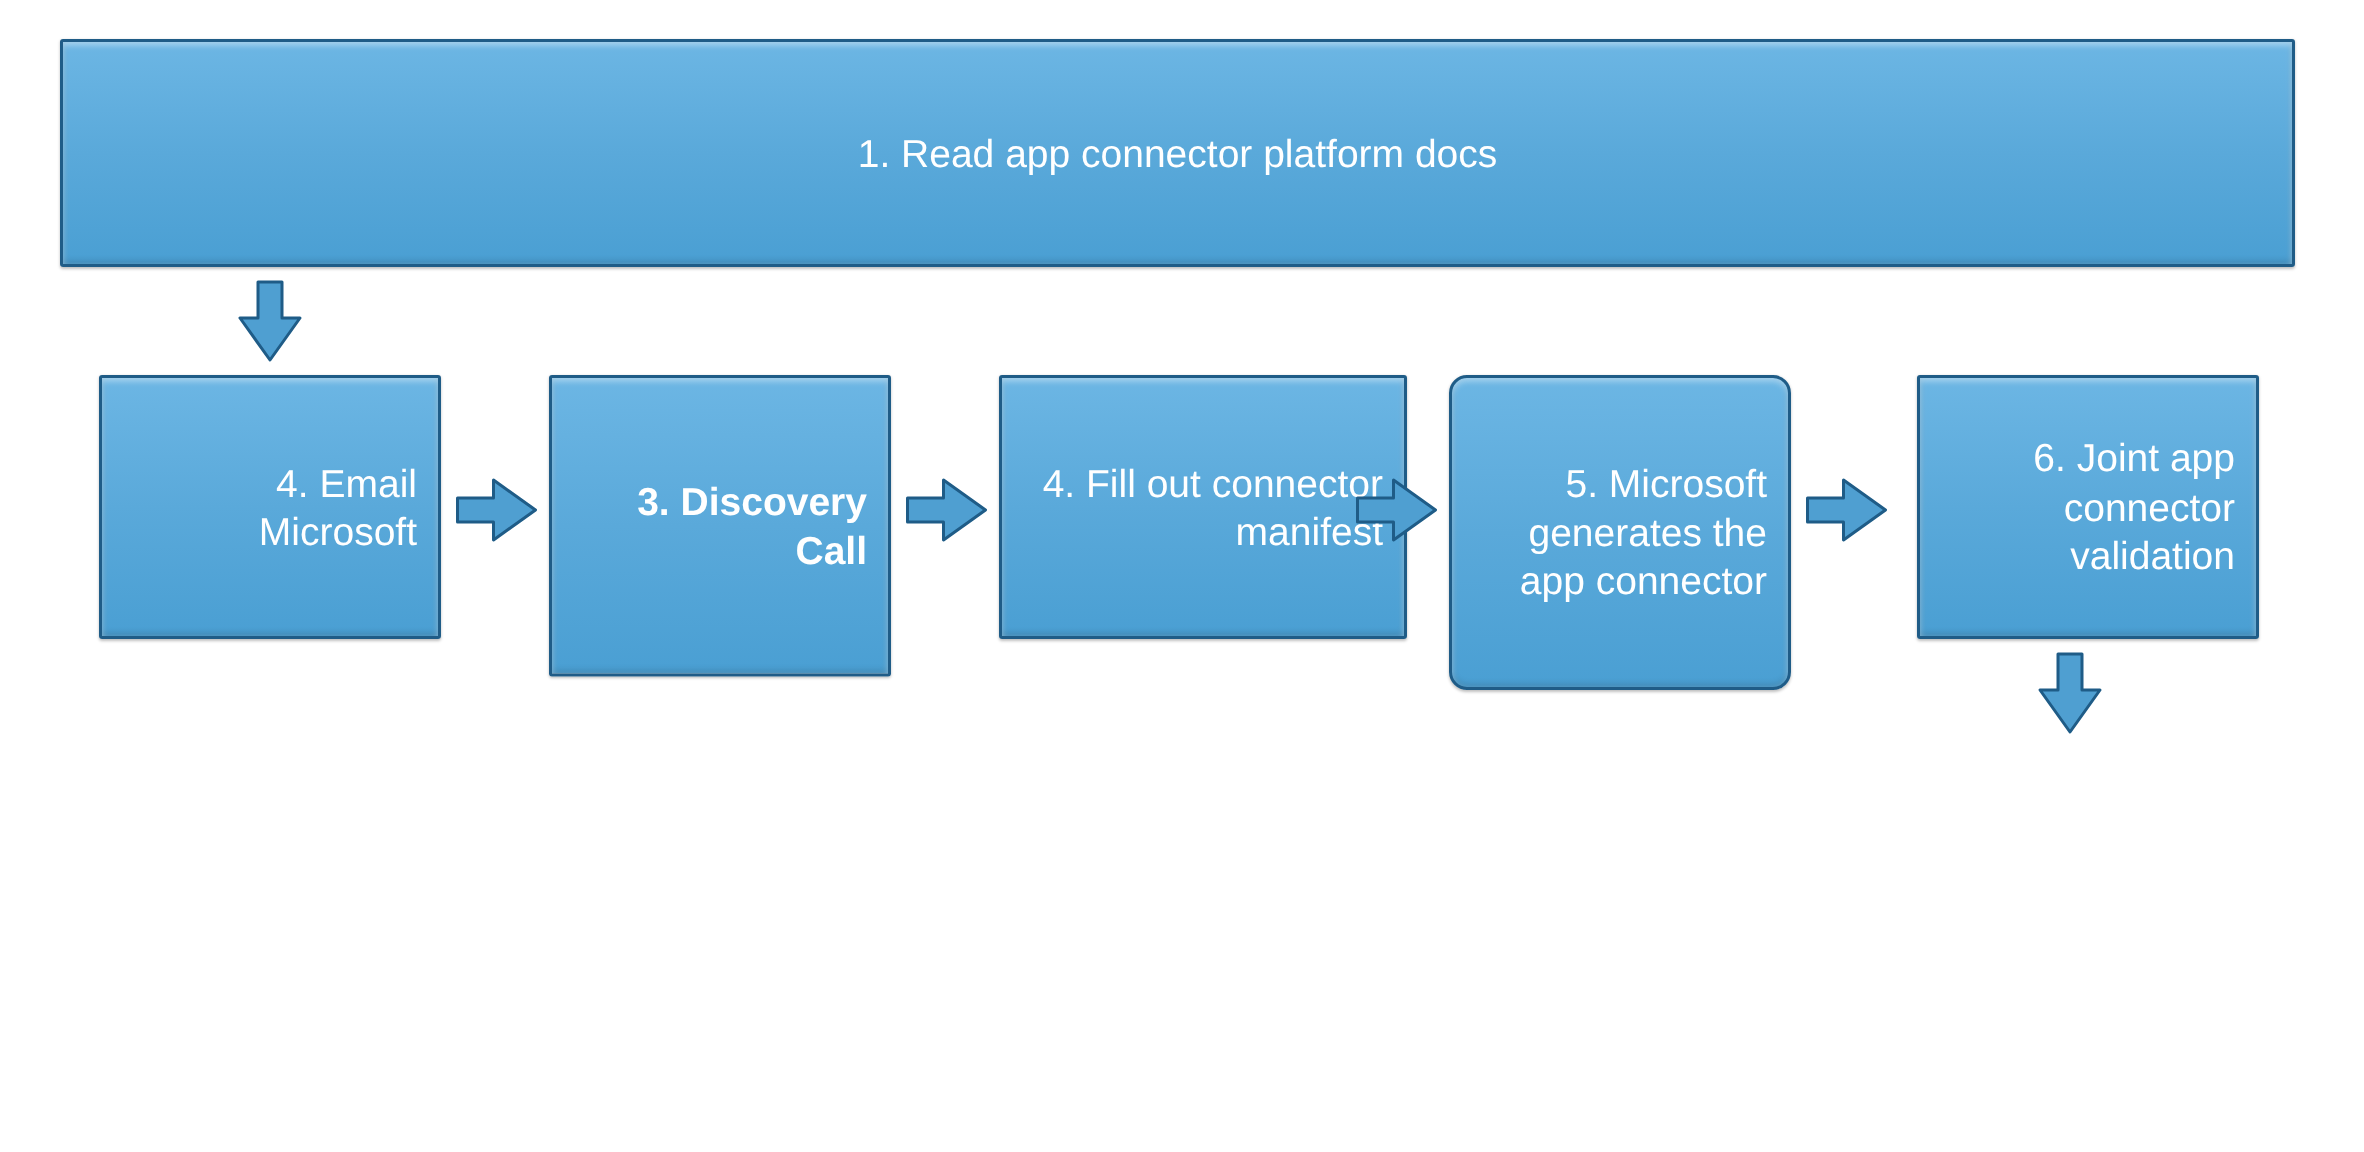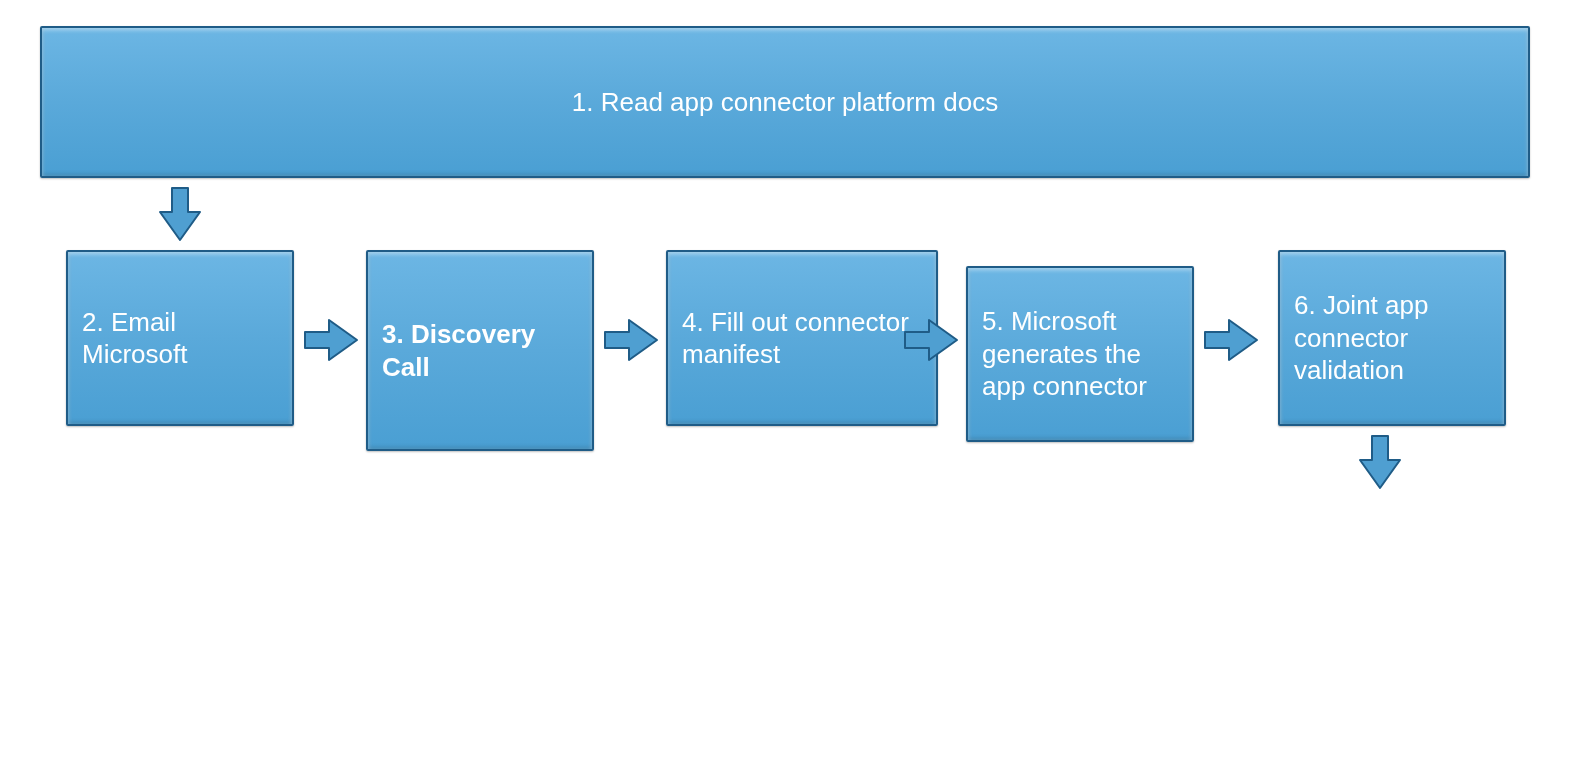--- a/index.html
+++ b/index.html
@@ -17,21 +17,21 @@
     height: 768px;
   }
   .box {
     position: absolute;
     background: linear-gradient(to bottom, #6cb6e4 0%, #5aa9da 50%, #4a9fd3 100%);
     border: 2px solid #1f5c87;
     color: #ffffff;
     display: flex;
     align-items: center;
     justify-content: center;
-    text-align: left;
+    text-align: right;
     font-size: 26px;
     line-height: 1.25;
     padding: 8px 14px;
     box-sizing: border-box;
     border-radius: 2px;
     box-shadow:
       inset 0 2px 4px rgba(255,255,255,0.45),
       inset 0 -2px 4px rgba(0,0,0,0.15),
       0 1px 2px rgba(0,0,0,0.25);
   }
@@ -51,21 +51,21 @@
     <span>1. Read app connector platform docs</span>
   </div>
 
   <div class="arrow" style="left:158px; top:186px; width:44px; height:56px;">
     <svg width="44" height="56" viewBox="0 0 44 56">
       <polygon class="head" points="14,2 30,2 30,26 42,26 22,54 2,26 14,26"></polygon>
     </svg>
   </div>
 
   <div class="box" style="left:66px; top:250px; width:228px; height:176px;">
-    <span>2. Email Microsoft</span>
+    <span>4. Email Microsoft</span>
   </div>
 
   <div class="arrow" style="left:303px; top:318px; width:56px; height:44px;">
     <svg width="56" height="44" viewBox="0 0 56 44">
       <polygon class="head" points="2,14 26,14 26,2 54,22 26,42 26,30 2,30"></polygon>
     </svg>
   </div>
 
   <div class="box" style="left:366px; top:250px; width:228px; height:201px;font-weight:bold;">
     <span>3. Discovery Call</span>
@@ -80,21 +80,21 @@
   <div class="box" style="left:666px; top:250px; width:272px; height:176px;">
     <span>4. Fill out connector manifest</span>
   </div>
 
   <div class="arrow" style="left:903px; top:318px; width:56px; height:44px;">
     <svg width="56" height="44" viewBox="0 0 56 44">
       <polygon class="head" points="2,14 26,14 26,2 54,22 26,42 26,30 2,30"></polygon>
     </svg>
   </div>
 
-  <div class="box" style="left:966px; top:266px; width:228px; height:176px;">
+  <div class="box" style="left:966px; top:250px; width:228px; height:210px;border-radius:12px;">
     <span>5. Microsoft generates the app connector</span>
   </div>
 
   <div class="arrow" style="left:1203px; top:318px; width:56px; height:44px;">
     <svg width="56" height="44" viewBox="0 0 56 44">
       <polygon class="head" points="2,14 26,14 26,2 54,22 26,42 26,30 2,30"></polygon>
     </svg>
   </div>
 
   <div class="box" style="left:1266px; top:250px; width:228px; height:176px;margin-left:12px;">

